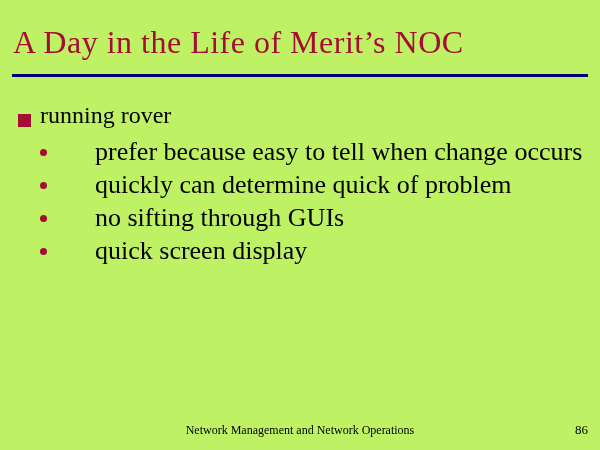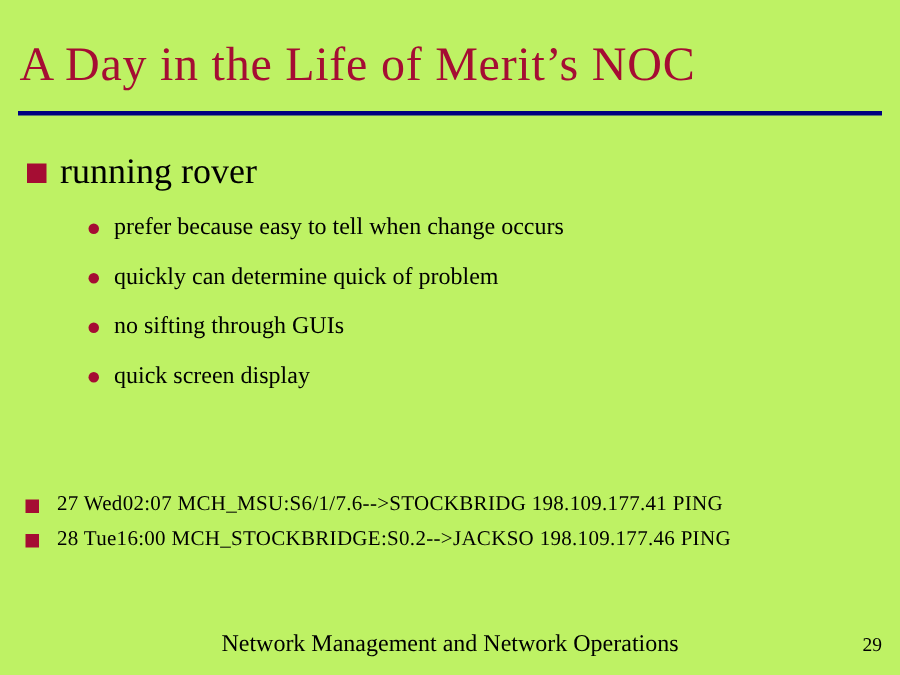--- a/index.html
+++ b/index.html
@@ -27,41 +27,42 @@
     left: 12px;
     top: 74px;
     width: 576px;
     height: 3px;
     background: #000080;
   }
   .bullet-l1 {
     position: absolute;
     left: 18px;
     display: flex;
-    align-items: flex-start;
+    align-items: flex-end;
     font-size: 24px;
     line-height: 24px;
     white-space: nowrap;
   }
   .bullet-l1 .sq {
     flex: 0 0 auto;
     width: 13px;
     height: 13px;
     background: #a50d33;
     margin-top: 6px;
     margin-right: 9px;
   }
   .bullet-l2 {
     position: absolute;
-    left: 59px;
+    left: 40px;
     display: flex;
     align-items: flex-start;
-    font-size: 16px;
+    font-size: 26px;
     line-height: 22px;
     white-space: nowrap;
+    gap: 38px;
   }
   .bullet-l2 .dot {
     flex: 0 0 auto;
     width: 7px;
     height: 7px;
     border-radius: 50%;
     background: #a50d33;
     margin-top: 8px;
     margin-right: 10px;
   }
@@ -81,21 +82,21 @@
     height: 9px;
     background: #a50d33;
     margin-right: 12px;
   }
   .footer-text {
     position: absolute;
     left: 0;
     right: 0;
     top: 423px;
     text-align: center;
-    font-size: 16px;
+    font-size: 12px;
     line-height: 14px;
   }
   .footer-page {
     position: absolute;
     right: 12px;
     top: 423px;
     font-size: 13px;
     line-height: 14px;
   }
 </style>
@@ -127,28 +128,20 @@
     <span class="dot"></span>
     <span>quick screen display</span>
   </div>
 
   <div class="bullet-l2" style="top:207px">
     <span class="dot"></span>
     <span>no sifting through GUIs</span>
   </div>
 
 
-  <div class="log-row" style="top:330px">
-    <span class="sq-sm"></span>
-    <span>27 Wed02:07 MCH_MSU:S6/1/7.6--&gt;STOCKBRIDG 198.109.177.41 PING</span>
-  </div>
 
-  <div class="log-row" style="top:353px">
-    <span class="sq-sm"></span>
-    <span>28 Tue16:00 MCH_STOCKBRIDGE:S0.2--&gt;JACKSO 198.109.177.46 PING</span>
-  </div>
 
 
 
   <div class="footer-text">Network Management and Network Operations</div>
-  <div class="footer-page">29</div>
+  <div class="footer-page">86</div>
 
 </div>
 
 </body></html>

